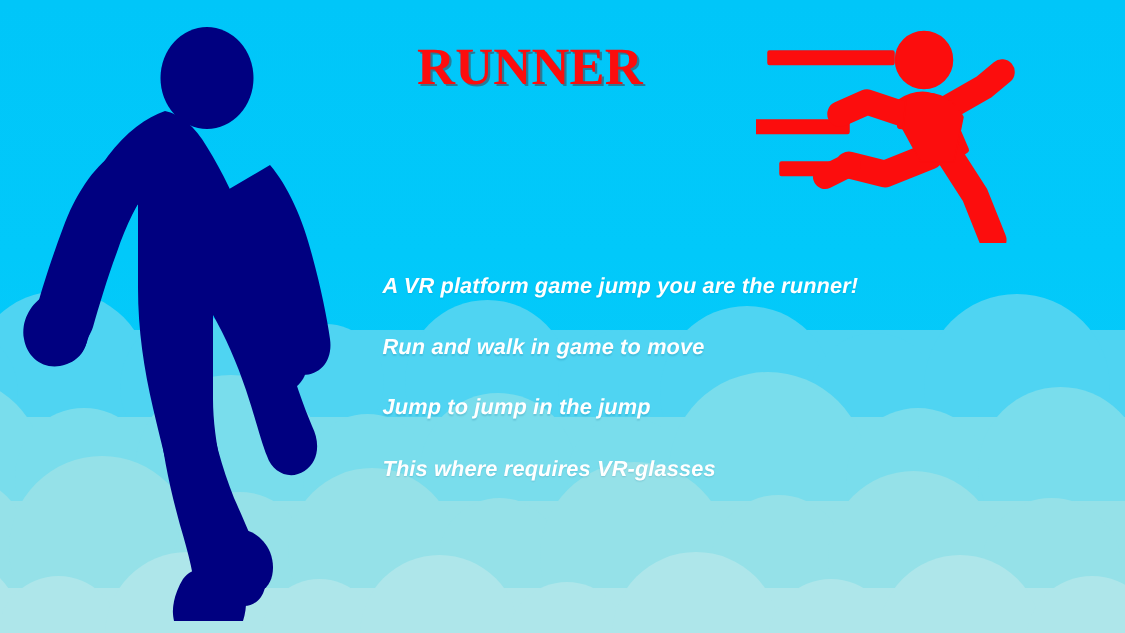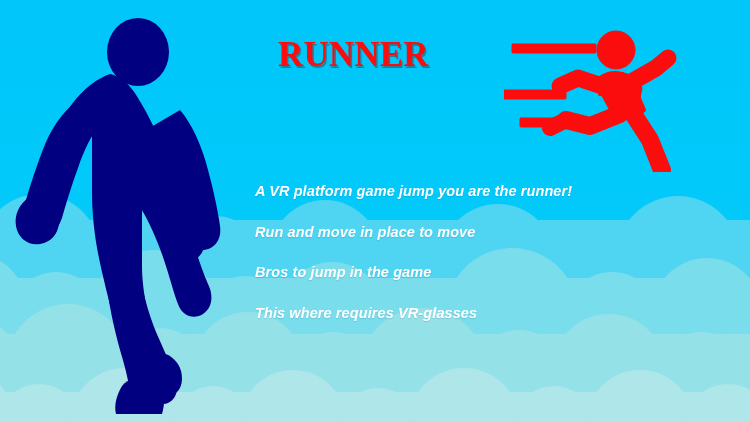--- a/index.html
+++ b/index.html
@@ -61,21 +61,21 @@
     top: 14px;
     width: 250px;
     height: 400px;
   }
   .silhouette svg { display: block; width: 100%; height: 100%; }
 
   
   .logo {
     position: absolute;
     left: 268px;
-    top: 24px;
+    top: 14px;
     width: 420px;
     height: 140px;
   }
   .logo-text {
     position: absolute;
     left: 0;
     top: 0;
     width: 300px;
     font-family: "Liberation Serif", "DejaVu Serif", serif;
     color: #fc0d0d;
@@ -331,18 +331,18 @@
           <path d="M62,98 L 46,106" fill="none" stroke-width="16"></path>
 
           <path d="M100,54 C 116,46 132,52 138,66 L 132,96 L 110,96 L 98,74 Z"></path>
         </g>
       </svg>
     </div>
   </div>
 
   <div class="features">
     <div class="feature f1">A VR platform game jump you are the runner!</div>
-    <div class="feature f2">Run and move in place to move</div>
-    <div class="feature f3">Bros to jump in the game</div>
+    <div class="feature f2">Run and walk in game to move</div>
+    <div class="feature f3">Jump to jump in the jump</div>
     <div class="feature f4">This where requires VR-glasses</div>
   </div>
 
 </div>
 
 </body></html>

